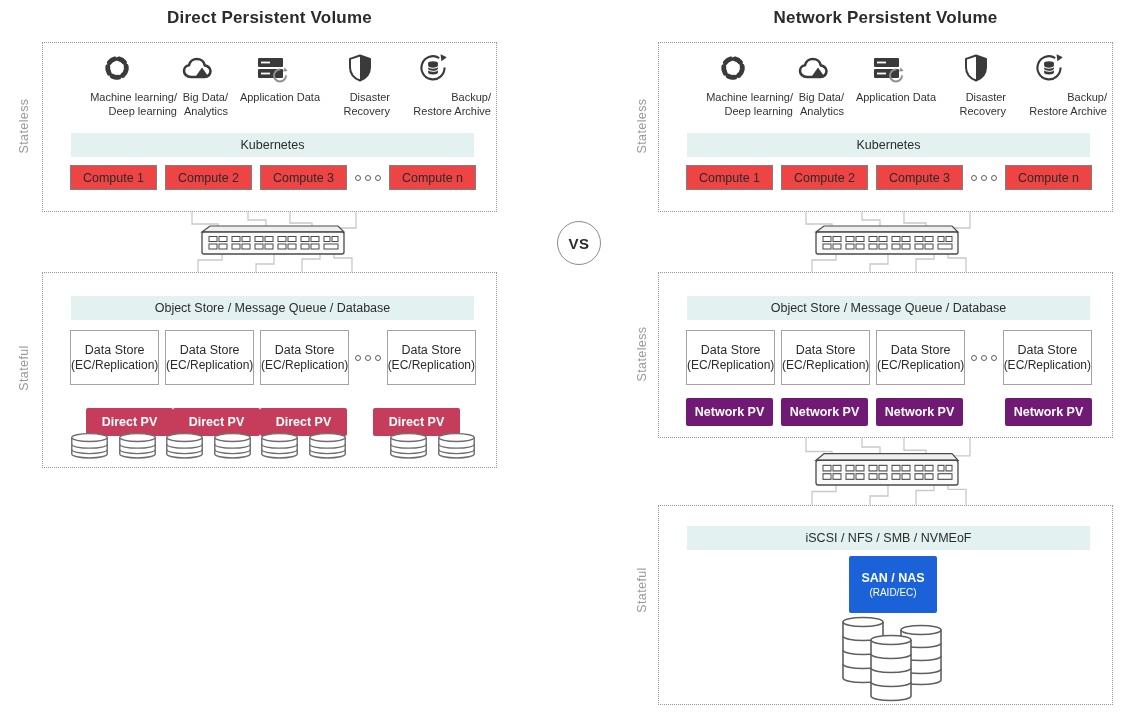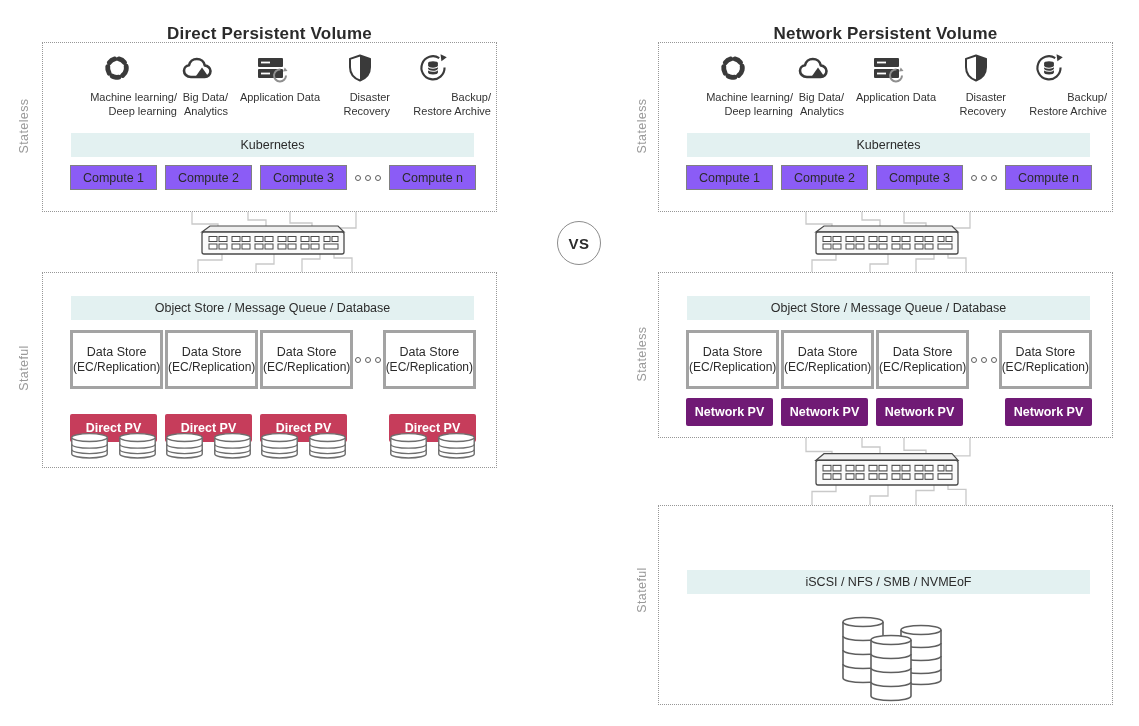--- a/index.html
+++ b/index.html
@@ -1,21 +1,21 @@
 <!DOCTYPE html>
 <html><head>
 <meta charset="utf-8">
 <style>
   html,body{margin:0;padding:0;background:#ffffff;}
   .canvas{
     position:relative;width:1139px;height:726px;background:#fff;
     font-family:"Liberation Sans",sans-serif;color:#2e2e2e;overflow:hidden;
   }
   .col-title{
-    position:absolute;top:24px;width:455px;text-align:center;
+    position:absolute;top:8px;width:455px;text-align:center;
     font-size:17px;font-weight:600;color:#2b2b2b;letter-spacing:.2px;
   }
   .dbox{position:absolute;border:1px dotted #979797;background:#fff;box-sizing:border-box;}
   .vlabel{
     position:absolute;width:100px;text-align:center;transform:rotate(-90deg);
     color:#9a9a9a;font-size:12.5px;letter-spacing:.4px;
   }
   
   .workload{position:absolute;top:8px;text-align:right;}
   .wicon{height:34px;display:flex;align-items:center;justify-content:center;margin-bottom:5px;}
@@ -23,25 +23,25 @@
   .wlabel span{display:block;font-size:11px;line-height:1.3;color:#333;}
   
   .bar{
     position:absolute;left:28px;right:22px;height:24px;background:#E3F1F1;
     display:flex;align-items:center;justify-content:center;
     font-size:12.5px;color:#2b2b2b;
   }
   
   .row{position:absolute;left:27px;right:20px;display:flex;justify-content:space-between;align-items:center;}
   .node{
-    flex:0 0 85px;height:23px;border:1px solid #808080;background:#8b5cf6;
+    flex:0 0 85px;height:23px;border:1px solid #808080;background:#ef4444;
     display:flex;align-items:center;justify-content:center;font-size:12.5px;color:#2b2b2b;
   }
   .datastore{
-    flex:0 0 87px;height:53px;border:3px solid #a3a3a3;background:#fff;
+    flex:0 0 87px;height:53px;border:1px solid #a3a3a3;background:#fff;
     display:flex;flex-direction:column;align-items:center;justify-content:center;
   }
   .datastore .t{font-size:12.5px;color:#2b2b2b;}
   .datastore .s{font-size:12px;color:#2b2b2b;margin-top:1px;}
   .pv{
     flex:0 0 87px;height:28px;border-radius:2px;
     display:flex;align-items:center;justify-content:center;
     color:#fff;font-size:12.5px;font-weight:bold;
   }
   .pv-direct{background:#C63D5B;}
@@ -235,21 +235,21 @@
           <i></i>
           <i></i>
           <i></i>
         </div>
       <div class="datastore">
           <span class="t">Data Store</span>
           <span class="s">(EC/Replication)</span>
         </div>
     </div>
 
-    <div class="row" style="top:141px;">
+    <div class="row" style="top:135px;justify-content:center;">
       <div class="pv pv-direct">Direct PV</div>
       <div class="pv pv-direct">Direct PV</div>
       <div class="pv pv-direct">Direct PV</div>
       <div class="dots" style="visibility:hidden;">
           <i></i>
           <i></i>
           <i></i>
         </div>
       <div class="pv pv-direct">Direct PV</div>
     </div>
@@ -519,22 +519,26 @@
           <rect x="139" y="32" width="8" height="5"></rect>
           <rect x="149" y="32" width="8" height="5"></rect>
         <rect x="162" y="24.5" width="6" height="5"></rect>
           <rect x="170" y="24.5" width="6" height="5"></rect>
           <rect x="162" y="32" width="14" height="5"></rect>
       </g>
     </svg>
   </div>
 
   <div class="dbox" style="left:658px;top:505px;width:455px;height:200px;">
-    <div class="bar" style="top:20px;margin-top:44px;">iSCSI / NFS / SMB / NVMEoF</div>
-
+    <div class="bar" style="top:20px;">iSCSI / NFS / SMB / NVMEoF</div>
+
+    <div class="sannas">
+      <span class="t">SAN / NAS</span>
+      <span class="s">(RAID/EC)</span>
+    </div>
 
     <div class="disk-cluster">
       <svg width="108" height="88" viewBox="0 0 108 88">
         <g stroke="#5f5f5f" stroke-width="1.6">
 
           <g>
             <path d="M4 6 L4 62 A20 4.5 0 0 0 44 62 L44 6" fill="#fff"></path>
             <ellipse cx="24" cy="6" rx="20" ry="4.5" fill="#fff"></ellipse>
             <path d="M4 20 A20 4.5 0 0 0 44 20 M4 34 A20 4.5 0 0 0 44 34 M4 48 A20 4.5 0 0 0 44 48" fill="none"></path>
           </g>

